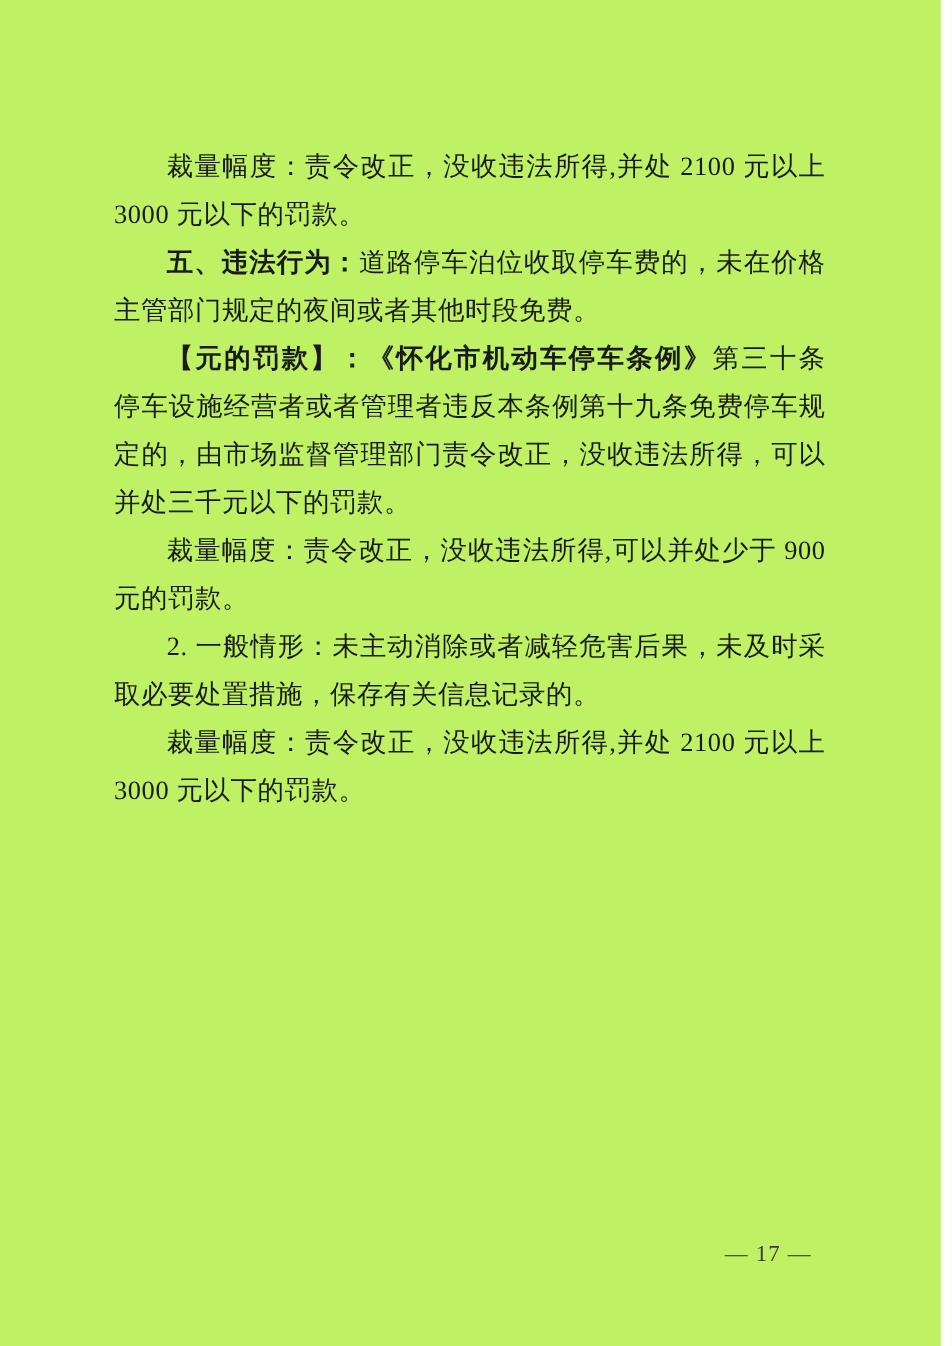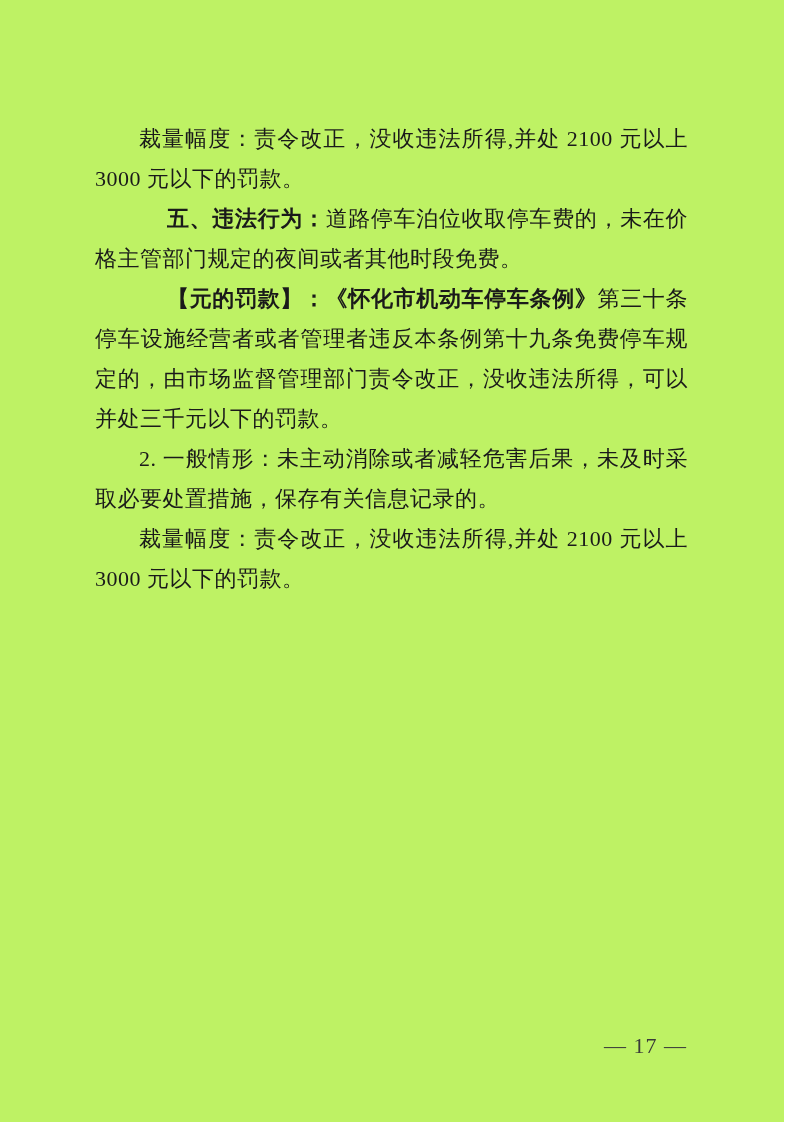--- a/index.html
+++ b/index.html
@@ -28,27 +28,26 @@
     letter-spacing: 0.5px;
   }
   .content p {
     margin: 0;
     padding: 0;
     text-indent: 2em;
   }
   .b {
     font-weight: bold;
     font-family: "Liberation Sans", "DejaVu Sans", sans-serif;
-    margin-left: 28px;
   }
   .footer {
     position: absolute;
     left: 604px;
     top: 1032px;
-    font-size: 22px;
+    font-size: 19px;
     line-height: 28px;
     color: #3a3a3a;
     letter-spacing: 1px;
     font-family: "Liberation Serif", "DejaVu Serif", serif;
   }
 </style>
 </head>
 <body>
 
 <div class="page">
@@ -56,20 +55,21 @@
   <div class="content">
 
     <p><span>裁量幅度：责令改正，没收违法所得,并处 2100 元以上 3000 元以下的罚款。</span></p>
 
     <p><span class="b">五、违法行为：</span><span>道路停车泊位收取停车费的，未在价格主管部门规定的夜间或者其他时段免费。</span></p>
 
     <p><span class="b">【元的罚款】：《怀化市机动车停车条例》</span><span>第三十条　停车设施经营者或者管理者违反本条例第十九条免费停车规定的，由市场监督管理部门责令改正，没收违法所得，可以并处三千元以下的罚款。</span></p>
 
 
 
+    <p><span>裁量幅度：责令改正，没收违法所得,可以并处少于 900 元的罚款。</span></p>
 
     <p><span>2. 一般情形：未主动消除或者减轻危害后果，未及时采取必要处置措施，保存有关信息记录的。</span></p>
 
 
 
     <p><span>裁量幅度：责令改正，没收违法所得,并处 2100 元以上 3000 元以下的罚款。</span></p>
 
   </div>
 
   <div class="footer"><span>— 17 —</span></div>

